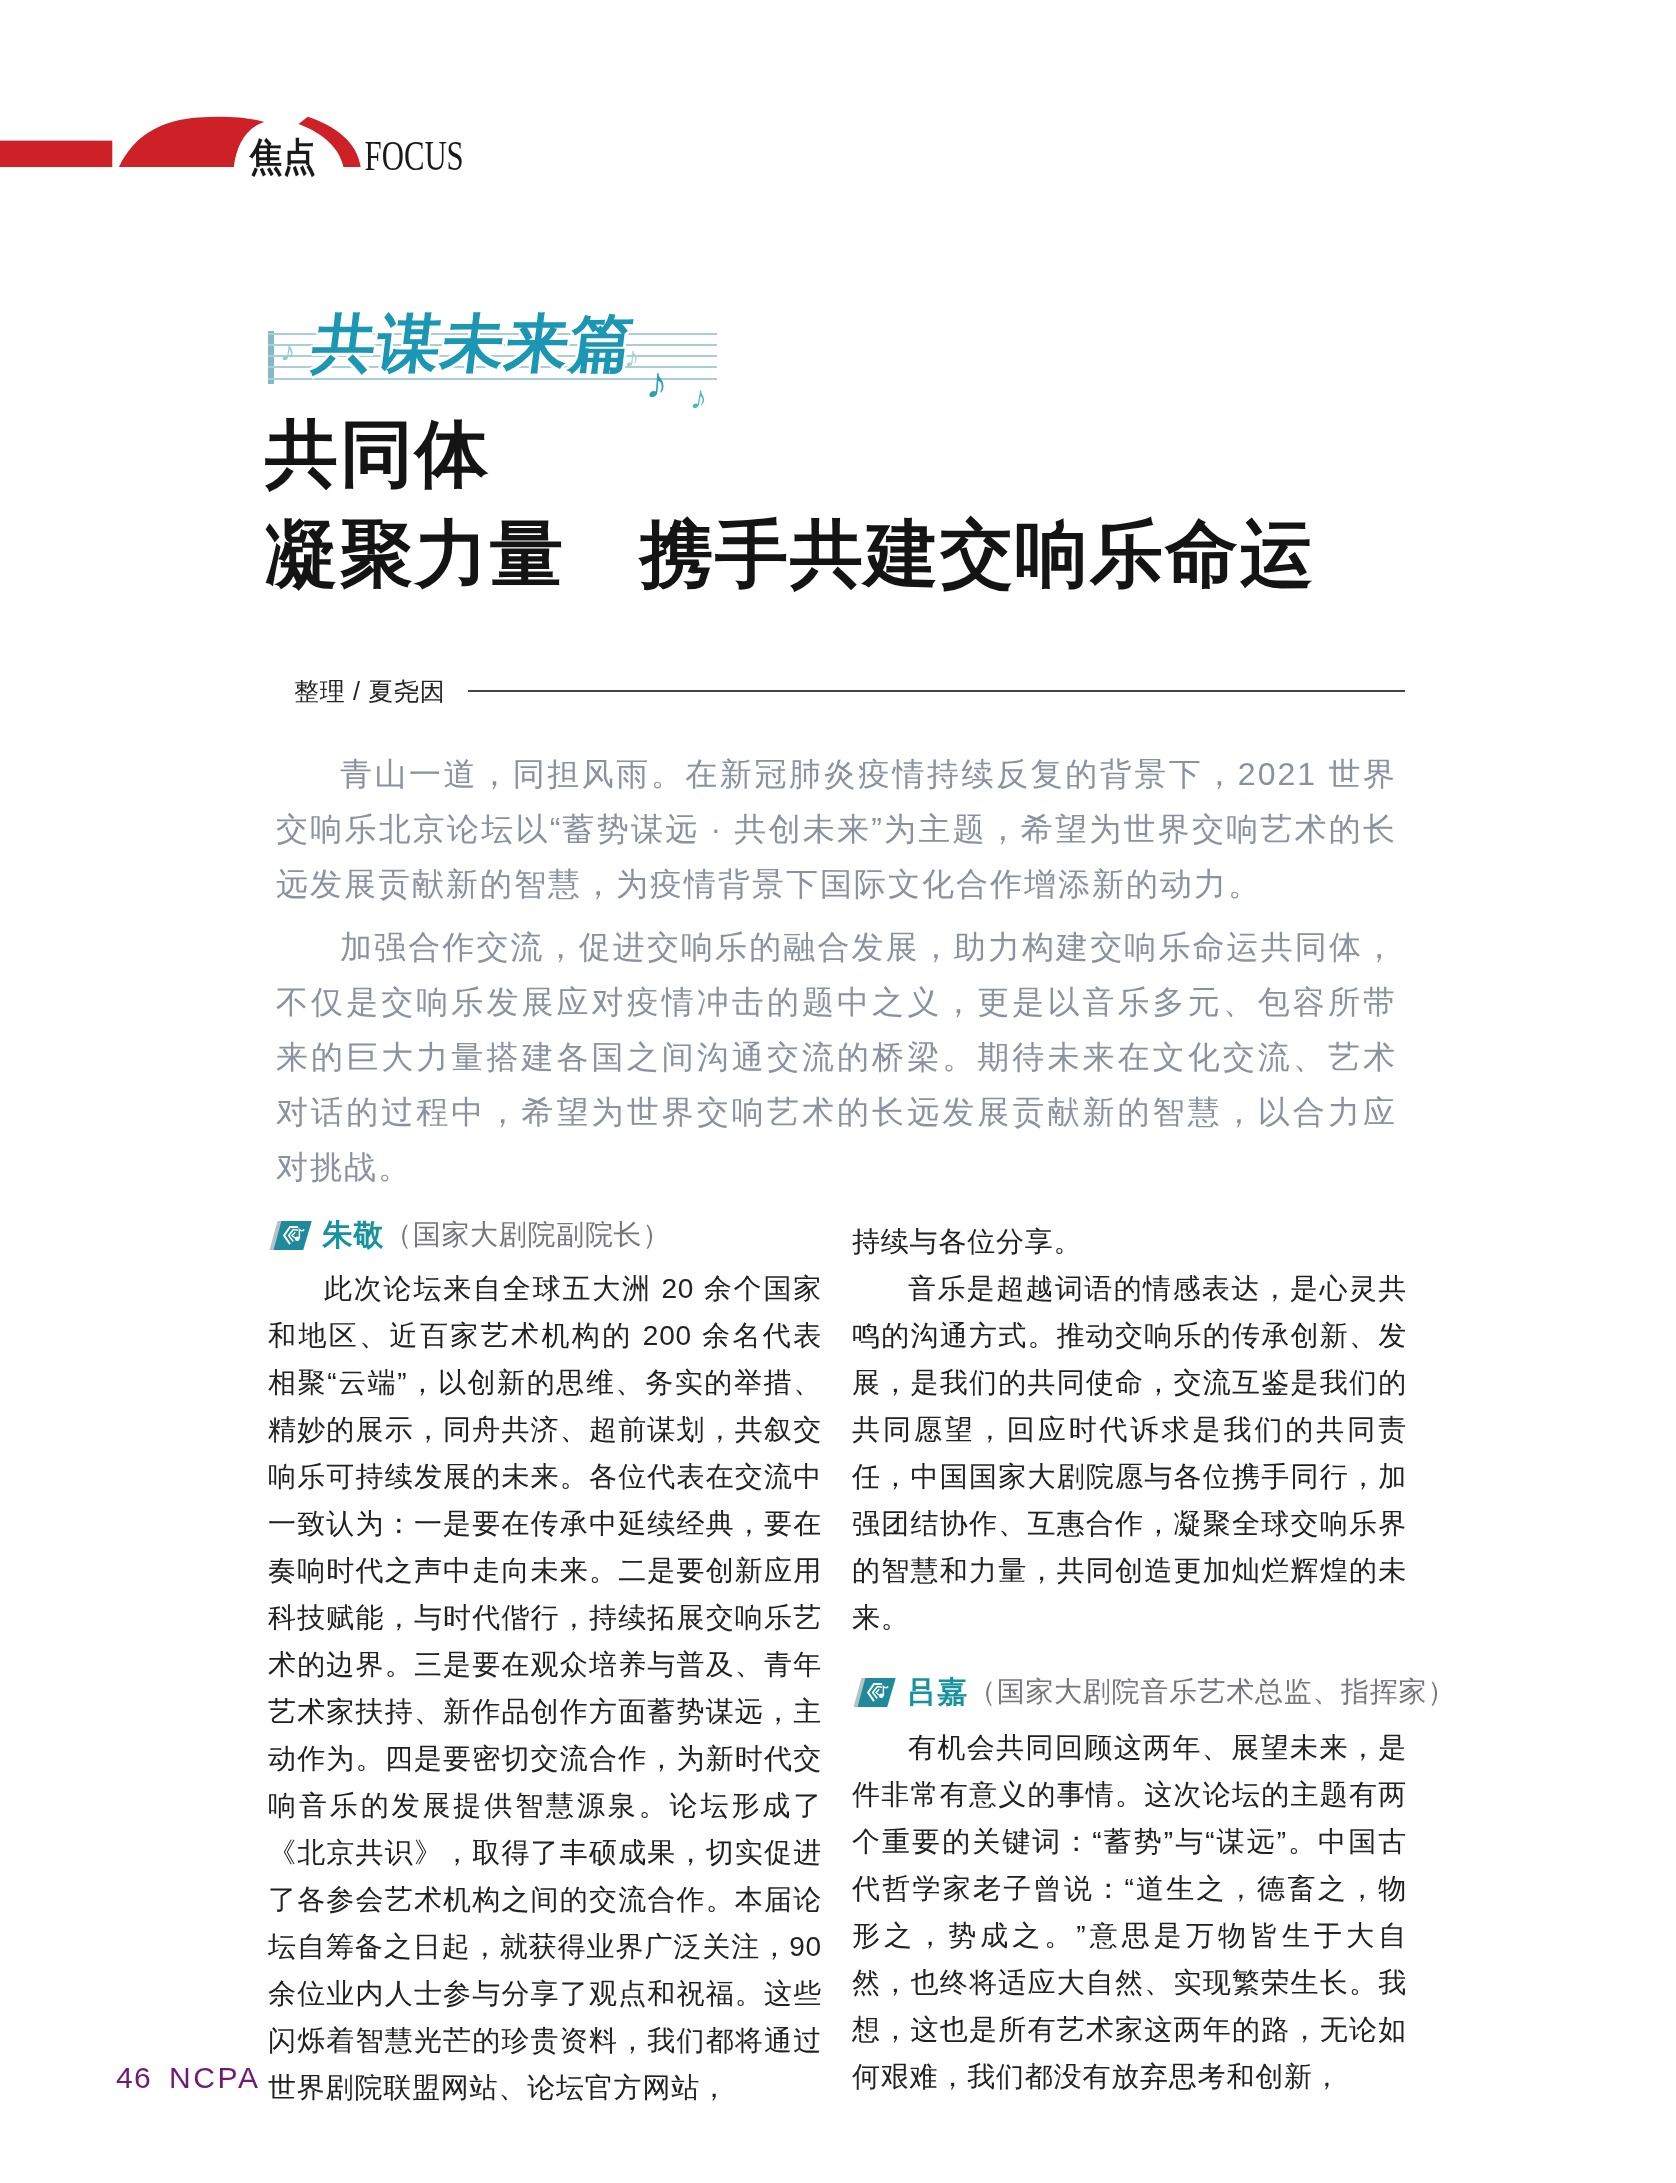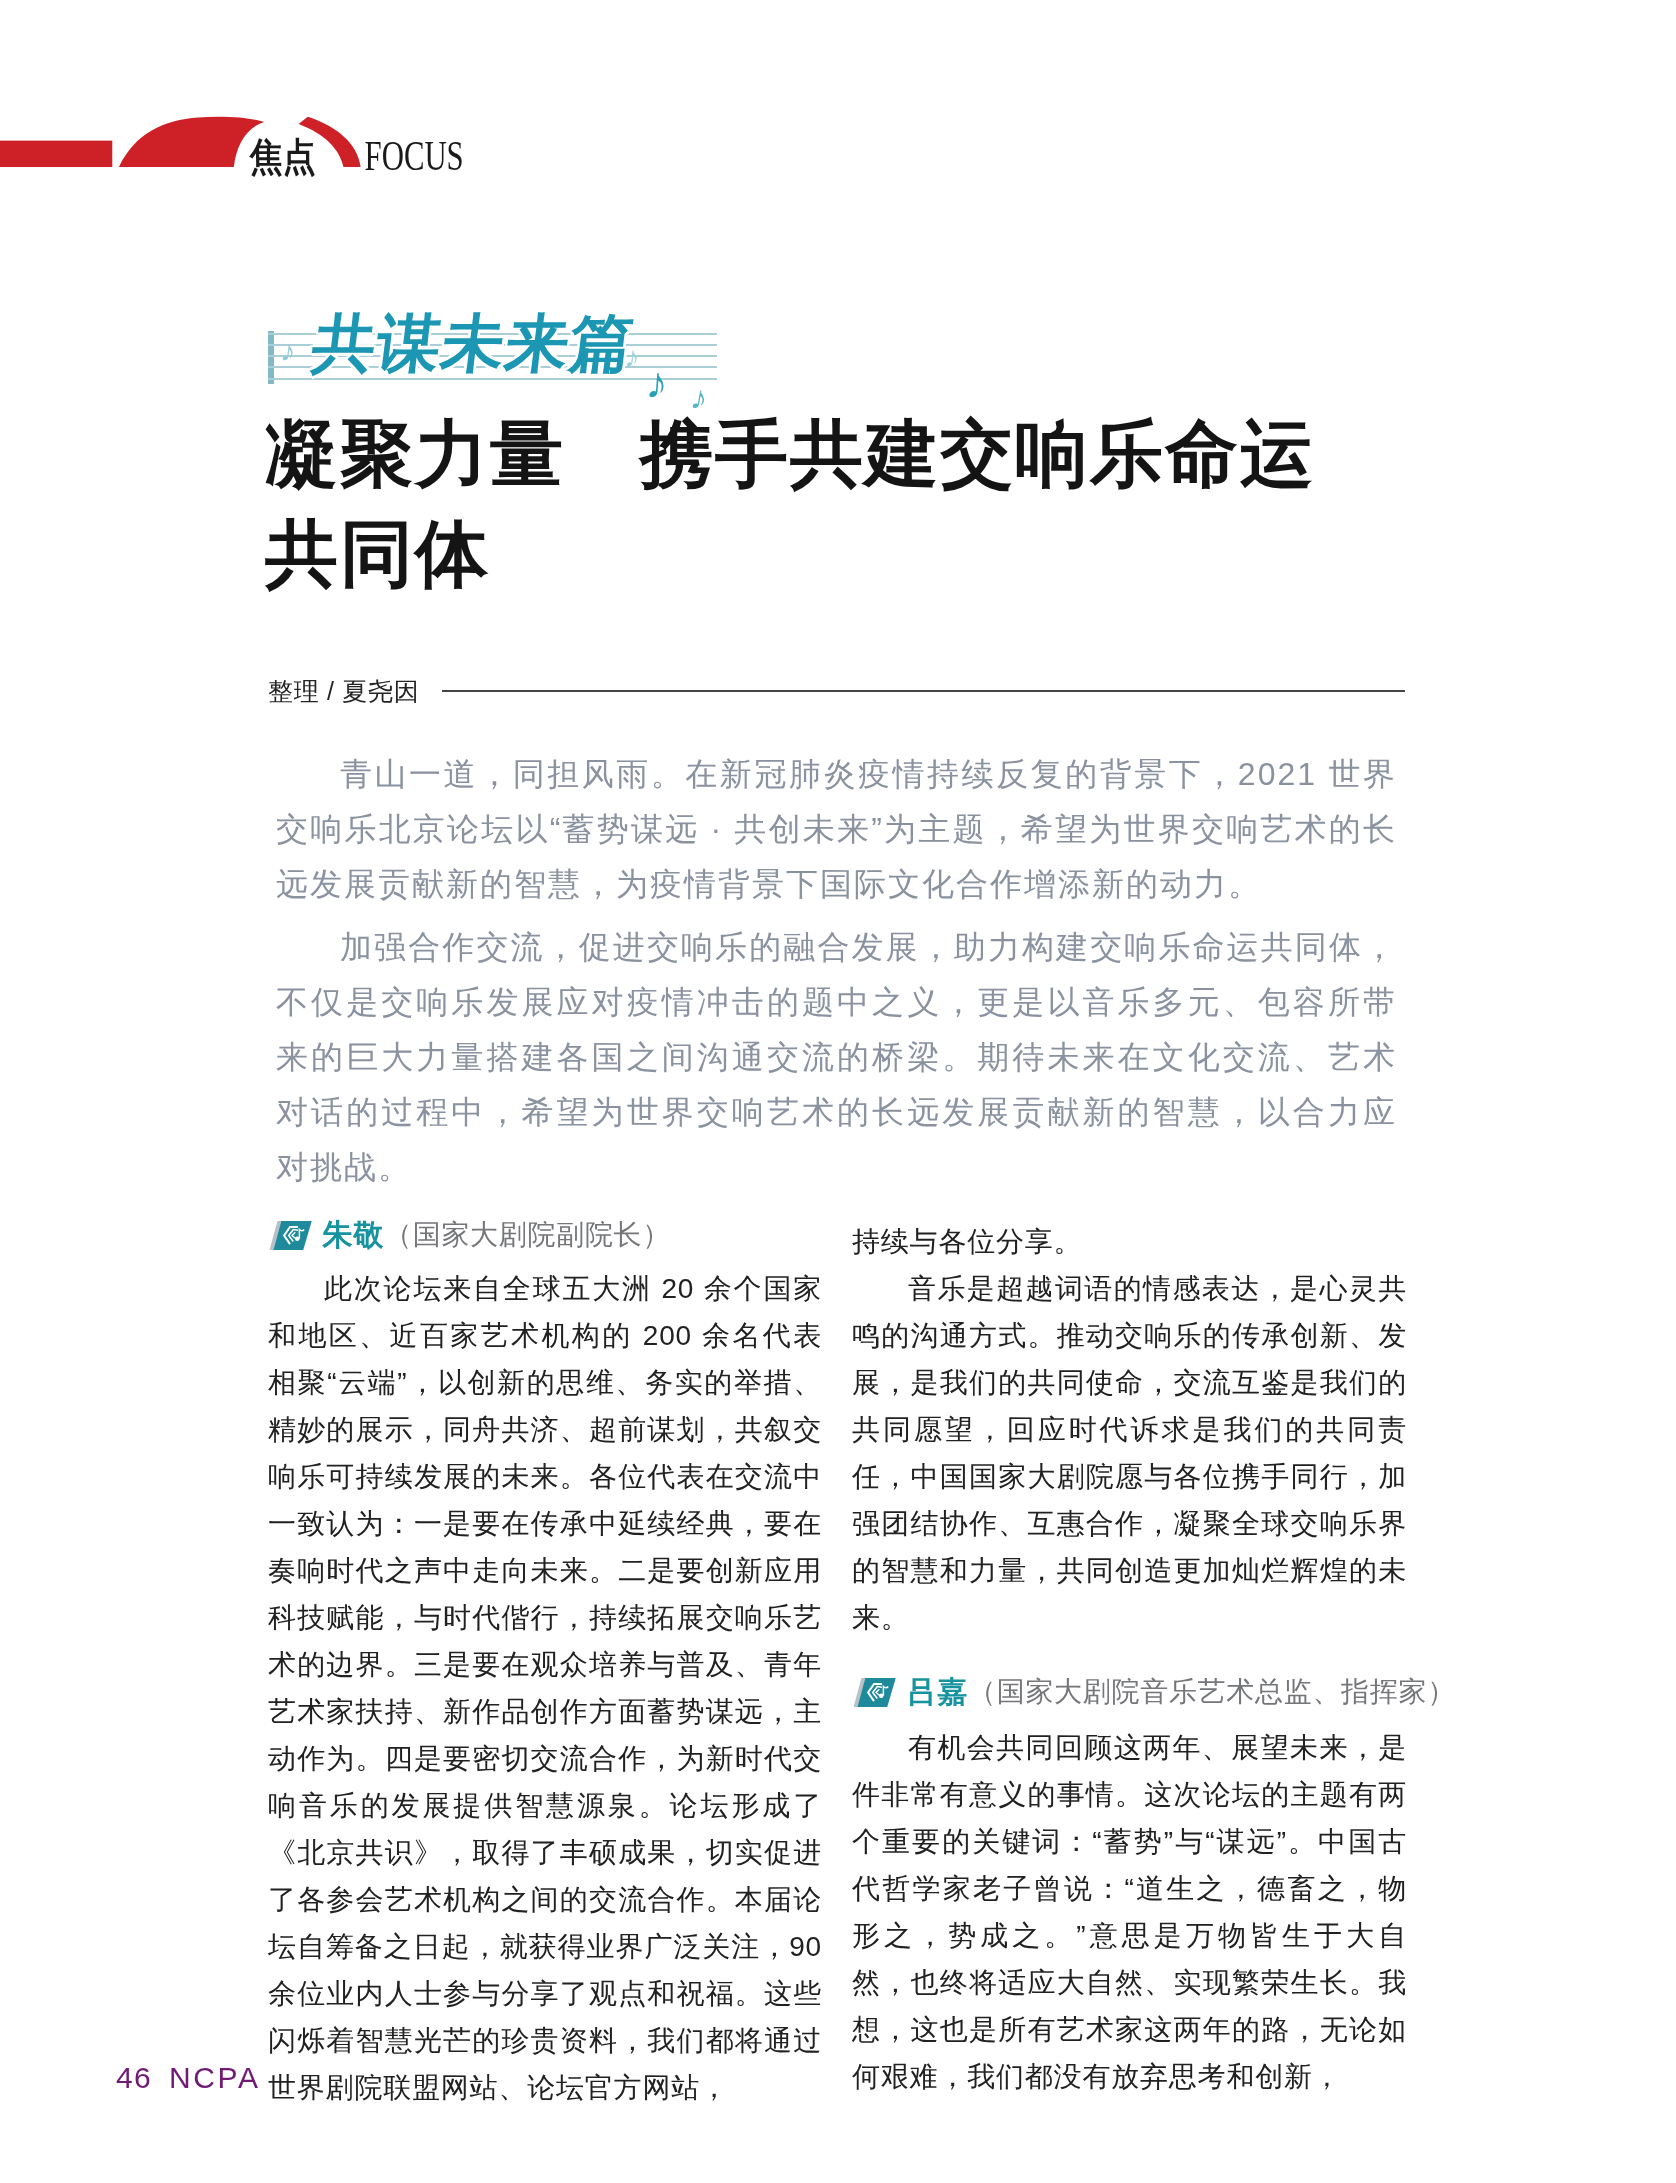--- a/index.html
+++ b/index.html
@@ -34,21 +34,21 @@
   .note.n3{left:423px;top:74px;font-size:33px;color:#55b4c6;transform:rotate(10deg);}
   
   .main-title{
     position:absolute;left:265px;top:404px;width:1162px;
     font-size:73px;font-weight:800;color:#141414;line-height:100px;
     letter-spacing:2px;white-space:nowrap;
   }
   
   .byline-row{position:absolute;left:268px;top:672px;width:1137px;height:38px;
     display:flex;align-items:center;}
-  .byline-text{font-size:25px;color:#242424;font-weight:500;letter-spacing:0.7px;white-space:nowrap;}
+  .byline-text{font-size:25px;color:#242424;font-weight:500;letter-spacing:0.7px;white-space:nowrap;margin-left:26px;}
   .byline-rule{flex:1;height:2px;background:#454545;margin-left:22.4px;}
   
   .intro{position:absolute;left:268px;top:739px;width:1137px;
     color:#8a92a0;font-size:32px;line-height:55px;letter-spacing:2px;
     text-align:justify;}
   .intro p{margin:8px;text-indent:2em;}
   
   .columns{position:absolute;left:268px;top:1218px;width:1139px;display:flex;gap:30px;}
   .col{width:555px;}
   .speaker-heading{display:flex;align-items:center;height:34px;margin-bottom:13.2px;}
@@ -103,22 +103,22 @@
     <div class="staff-line" style="top:59px"></div>
     <div class="staff-line" style="top:71px"></div>
     <span class="note n-left">♪</span>
     <div class="kicker-title">共谋未来篇</div>
     <span class="note n1">♪</span>
     <span class="note n2">♪</span>
     <span class="note n3">♪</span>
   </div>
 
   <div class="main-title">
+    <div>共同体</div>
     <div>凝聚力量　携手共建交响乐命运</div>
-    <div>共同体</div>
   </div>
 
   <div class="byline-row">
     <span class="byline-text">整理 / 夏尧因</span>
     <span class="byline-rule"></span>
   </div>
 
   <div class="intro">
     <p>青山一道，同担风雨。在新冠肺炎疫情持续反复的背景下，2021 世界交响乐北京论坛以“蓄势谋远 · 共创未来”为主题，希望为世界交响艺术的长远发展贡献新的智慧，为疫情背景下国际文化合作增添新的动力。</p>
     <p>加强合作交流，促进交响乐的融合发展，助力构建交响乐命运共同体，不仅是交响乐发展应对疫情冲击的题中之义，更是以音乐多元、包容所带来的巨大力量搭建各国之间沟通交流的桥梁。期待未来在文化交流、艺术对话的过程中，希望为世界交响艺术的长远发展贡献新的智慧，以合力应对挑战。</p>

